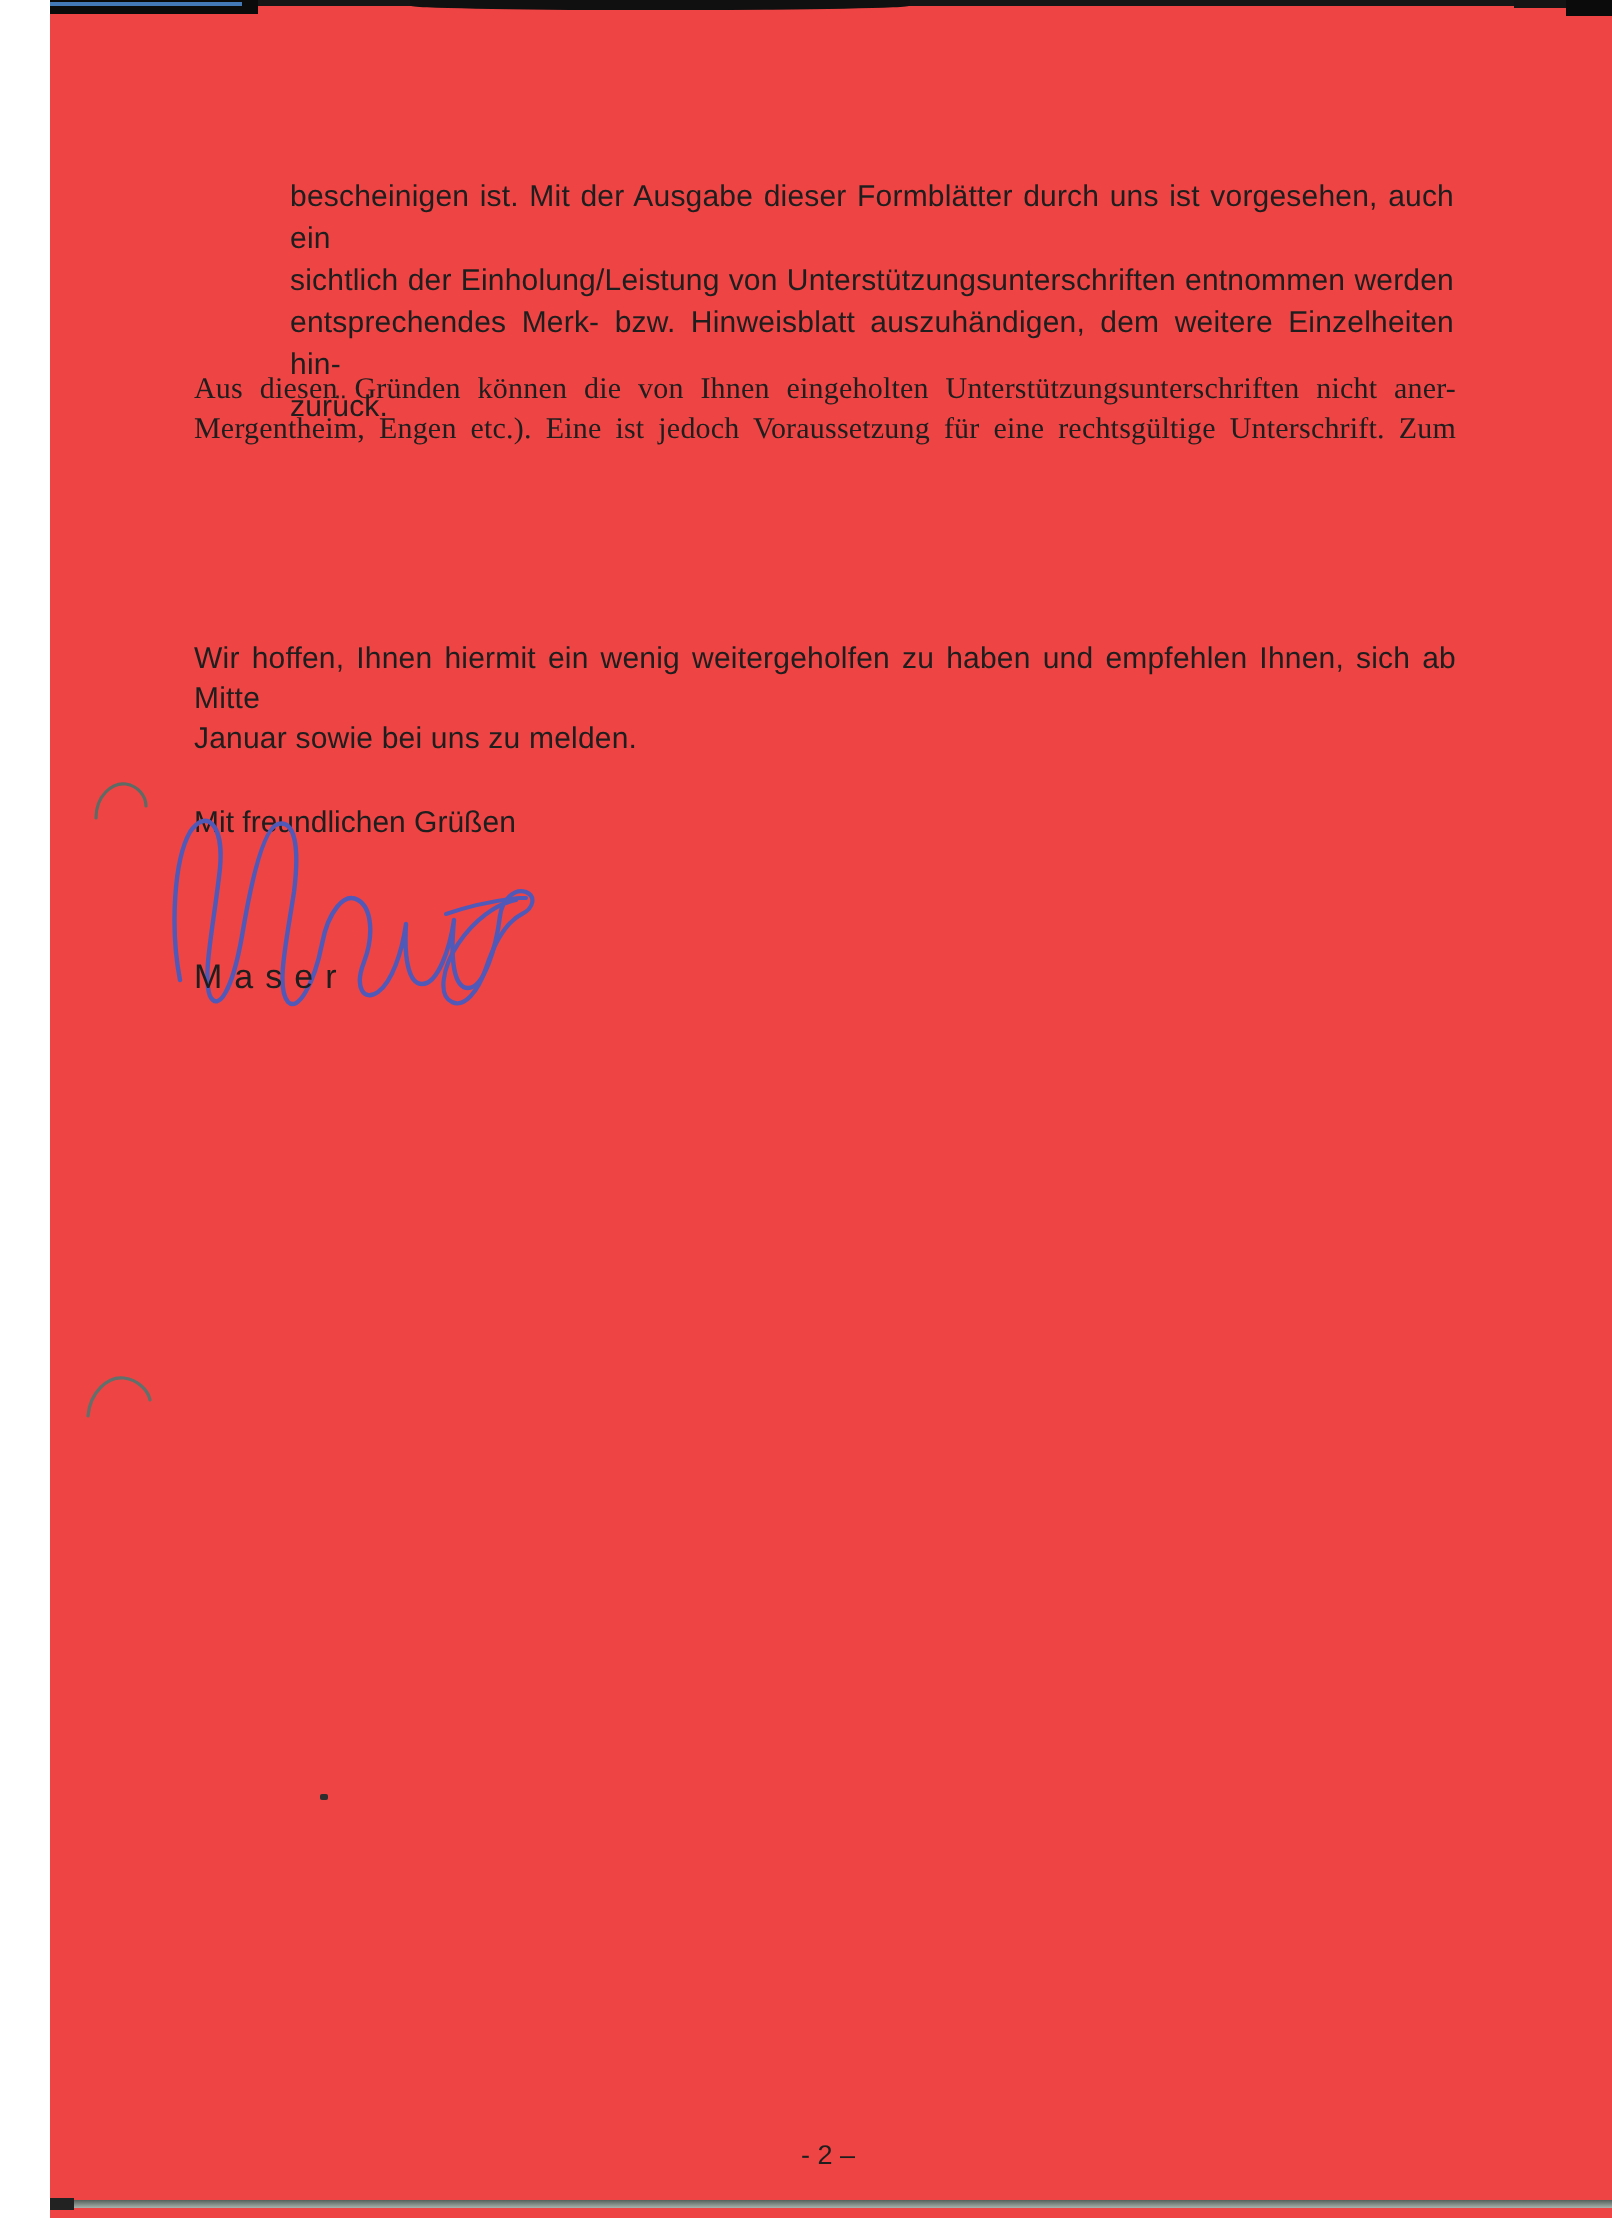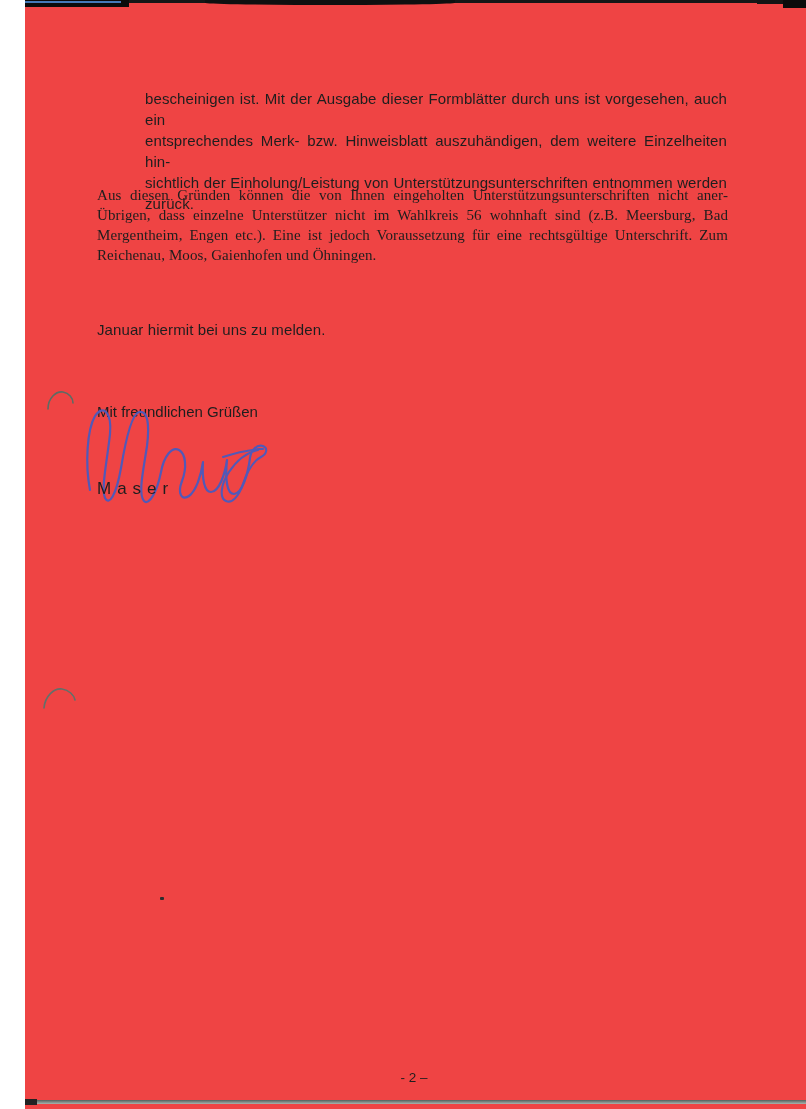--- a/index.html
+++ b/index.html
@@ -84,32 +84,31 @@
     <path d="M 4 21 C 4 10 12 3 19 4 C 25 5 29 10 29 15" fill="none" stroke="#5d6b64" stroke-width="1.6" stroke-linecap="round"></path>
   </svg>
   <svg class="punch-arc" style="left:15px; top:685px;" width="40" height="28" viewBox="0 0 40 28">
     <path d="M 4 23 C 5 11 14 3 22 4 C 29 5 34 10 35 15" fill="none" stroke="#61706a" stroke-width="1.6" stroke-linecap="round"></path>
   </svg>
 
   <div class="speck"></div>
 
   <div class="para" id="p1">
       <div class="line">bescheinigen ist. Mit der Ausgabe dieser Formblätter durch uns ist vorgesehen, auch ein</div>
+      <div class="line">sichtlich der Einholung/Leistung von Unterstützungsunterschriften entnommen werden</div>
       <div class="line">entsprechendes Merk- bzw. Hinweisblatt auszuhändigen, dem weitere Einzelheiten hin-</div>
-      <div class="line">sichtlich der Einholung/Leistung von Unterstützungsunterschriften entnommen werden</div>
       <div class="line last">zurück.</div>
     </div>
   <div class="para" id="p2">
       <div class="line">Aus diesen Gründen können die von Ihnen eingeholten Unterstützungsunterschriften nicht aner-</div>
-      <div class="line">Übrigen, dass einzelne Unterstützer nicht im Wahlkreis 56 wohnhaft sind (z.B. Meersburg, Bad</div>
       <div class="line">Mergentheim, Engen etc.). Eine ist jedoch Voraussetzung für eine rechtsgültige Unterschrift. Zum</div>
-      <div class="line last">Reichenau, Moos, Gaienhofen und Öhningen.</div>
     </div>
   <div class="para" id="p3">
-      <div class="line last">Januar hiermit bei uns zu melden.</div>
+      <div class="line">Wir hoffen, Ihnen hiermit ein wenig weitergeholfen zu haben und empfehlen Ihnen, sich ab Mitte</div>
+      <div class="line last">Januar sowie bei uns zu melden.</div>
     </div>
 
   <div class="closing">Mit freundlichen Grüßen</div>
 
   <svg class="signature-svg" viewBox="0 0 195 105">
     <path d="M 13 86 C 8 60 10 26 18 12 C 26 0 35 8 33 30 C 30 58 24 84 28 94 C 32 102 39 92 44 64 C 49 34 55 10 62 8 C 70 6 73 18 70 42 C 66 68 61 90 67 97 C 72 102 80 88 84 68 C 87 52 95 42 102 46 C 109 50 110 64 105 77 C 100 90 105 97 112 92 C 119 87 124 72 126 58 C 125 74 127 88 134 88 C 142 88 148 70 150 56 C 148 76 150 90 157 90 C 165 90 171 70 173 54" fill="none" stroke="#5159b8" stroke-width="2.2" stroke-linecap="round" stroke-linejoin="round"></path>
     <path d="M 173 54 C 174 46 180 40 186 42 C 191 44 190 50 184 53 C 176 57 170 68 166 80 C 162 92 155 100 149 97 C 142 94 144 80 152 68 C 160 56 171 48 181 46" fill="none" stroke="#5159b8" stroke-width="2.1" stroke-linecap="round" stroke-linejoin="round"></path>
     <path d="M 146 53 C 158 49 172 46 183 45 L 186 45" fill="none" stroke="#5159b8" stroke-width="2" stroke-linecap="round"></path>
   </svg>
 

